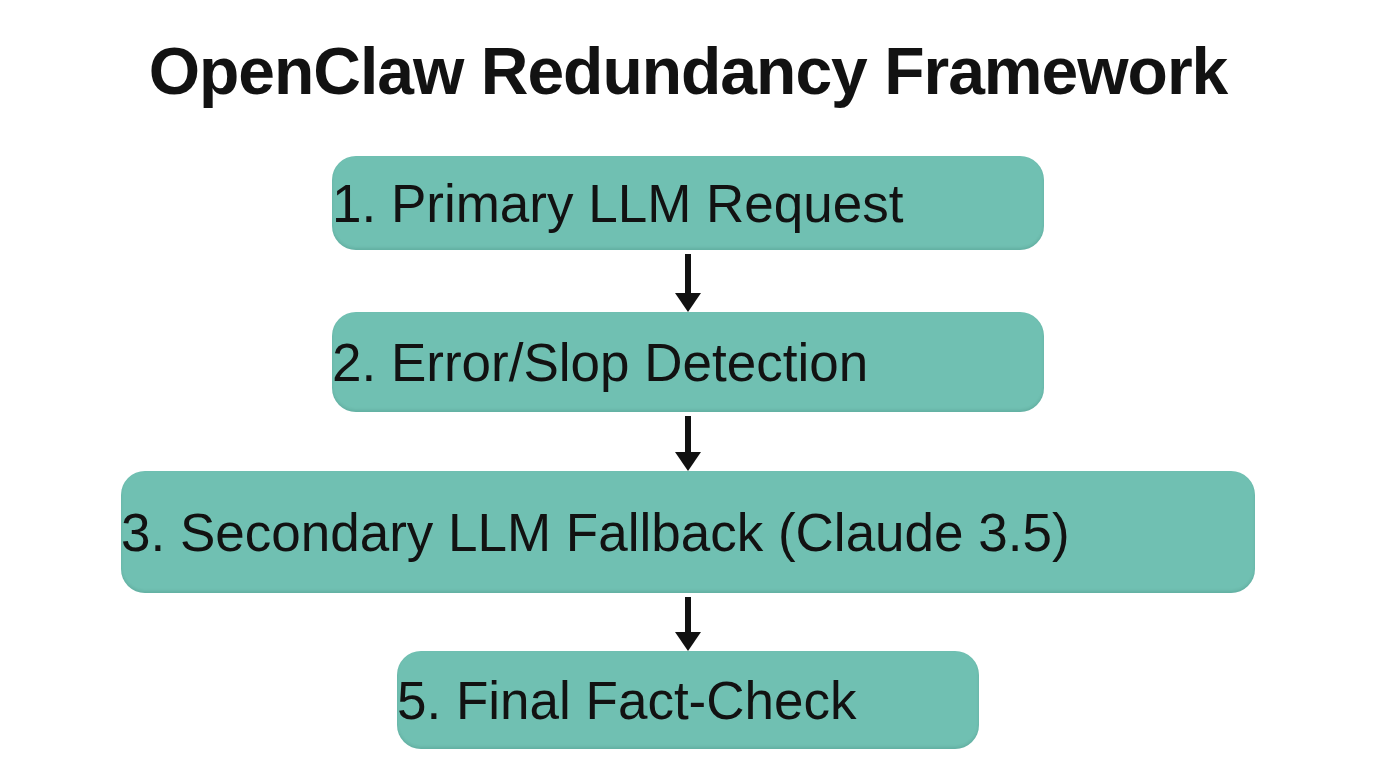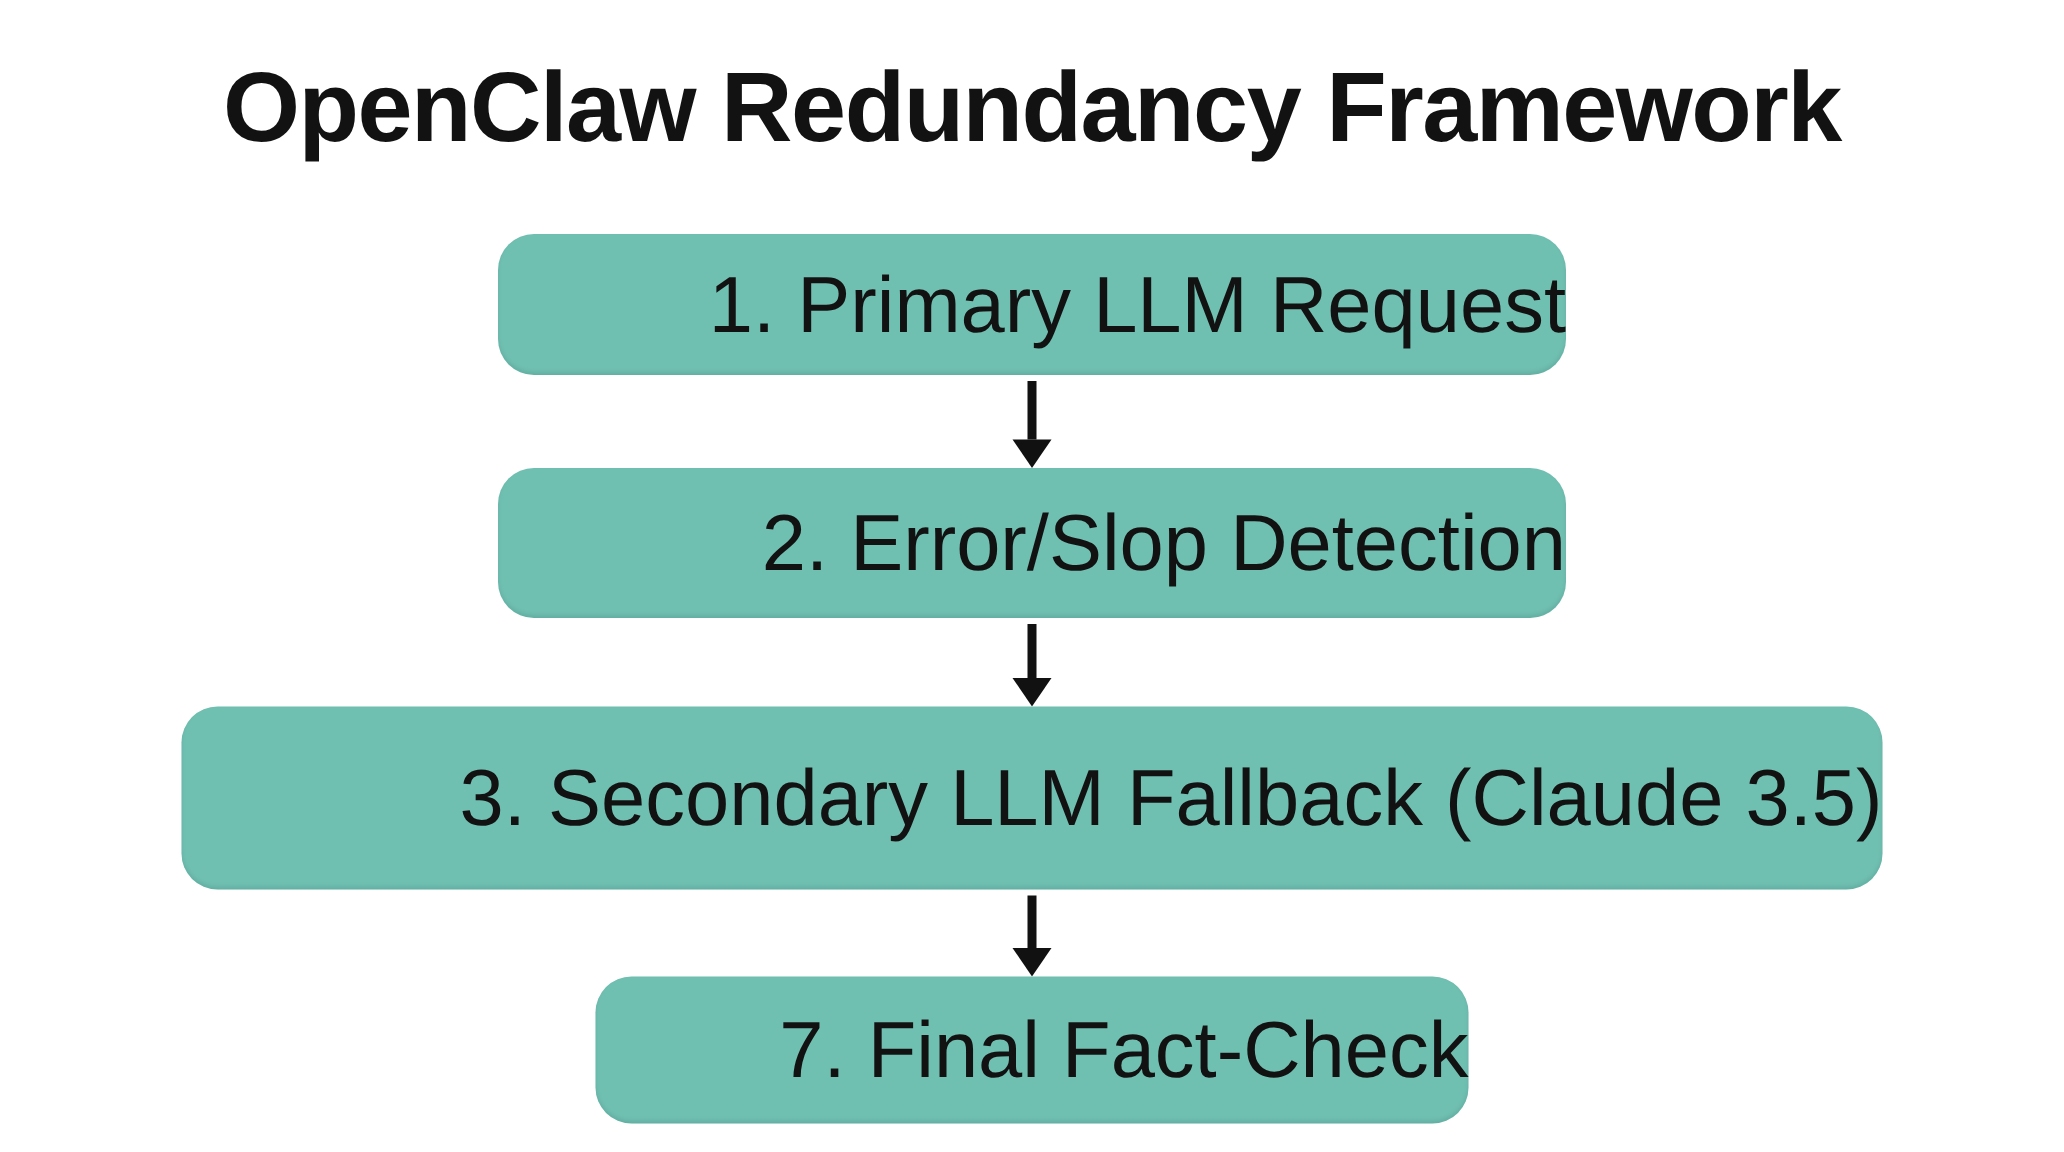--- a/index.html
+++ b/index.html
@@ -28,21 +28,21 @@
     font-weight: 700;
     letter-spacing: -1px;
     color: var(--text);
     white-space: nowrap;
   }
   .step {
     background: var(--box-fill);
     border-radius: 24px;
     display: flex;
     align-items: center;
-    justify-content: flex-end;
+    justify-content: flex-start;
     color: var(--text);
     font-size: 53px;
     font-weight: 400;
     white-space: nowrap;
     box-shadow: inset 0 -2px 3px rgba(0, 60, 50, 0.12);
   }
   .step-1 { margin-top: 52px; width: 712px; height: 94px; }
   .step-2 { width: 712px;  height: 100px; }
   .step-3 { width: 1134px; height: 122px; }
   .step-4 { width: 582px;  height: 98px;  }
@@ -95,16 +95,16 @@
   <div class="step step-3">
     <span>3. Secondary LLM Fallback (Claude 3.5)</span>
   </div>
 
   <div class="arrow arrow-3">
     <div class="stem"></div>
     <div class="head"></div>
   </div>
 
   <div class="step step-4">
-    <span>7. Final Fact-Check</span>
+    <span>5. Final Fact-Check</span>
   </div>
 
 </div>
 
 </body></html>

